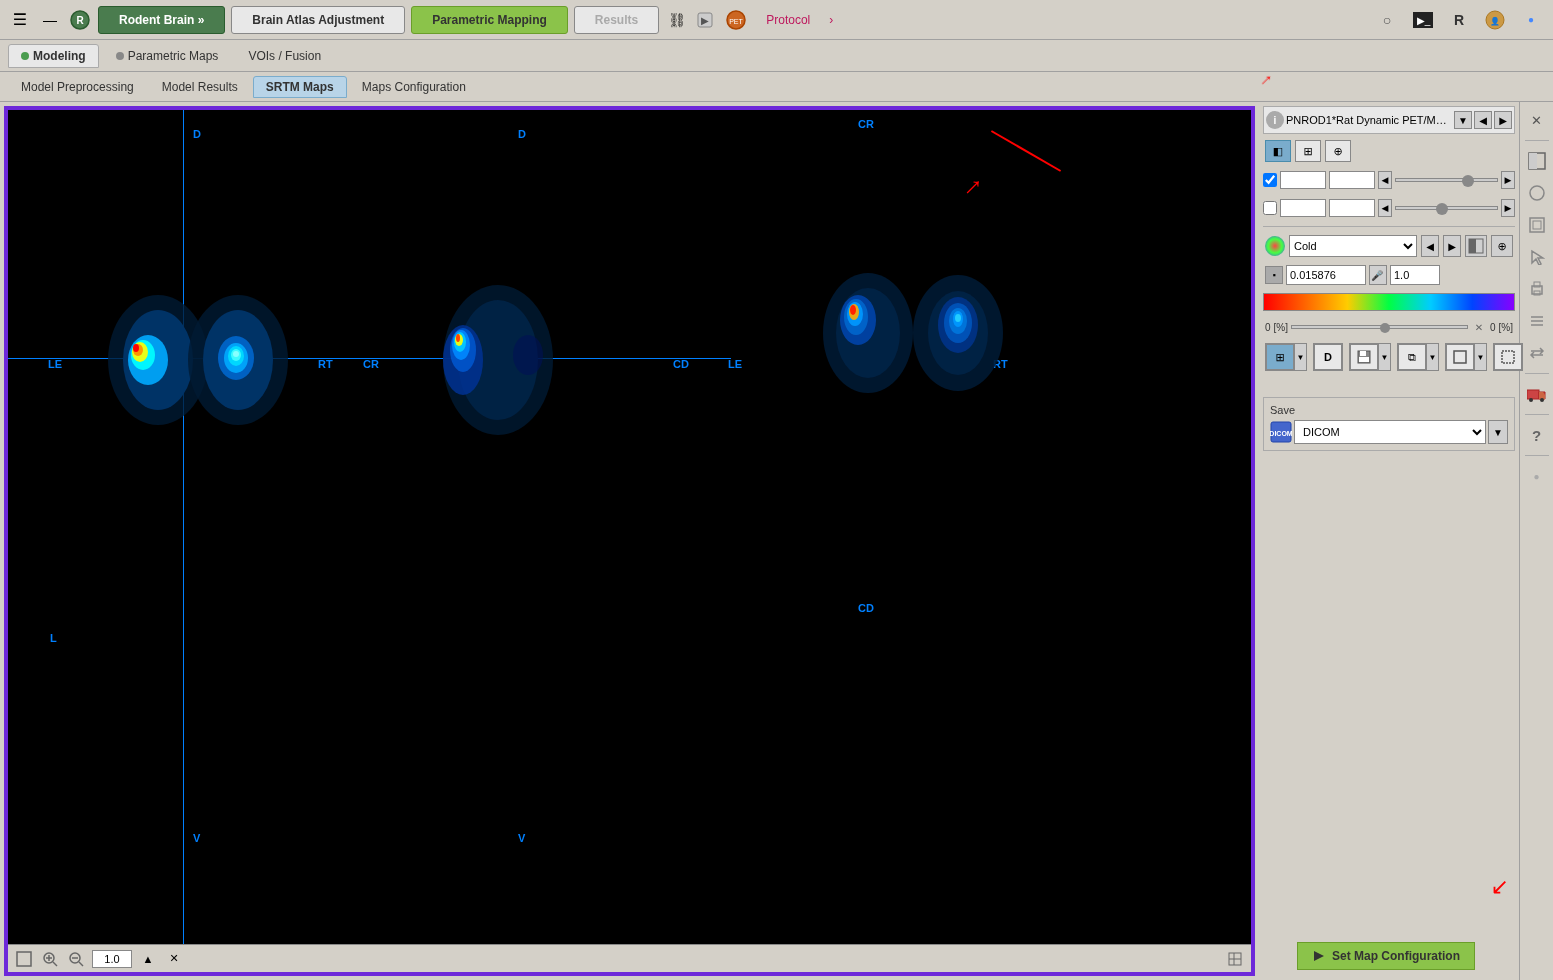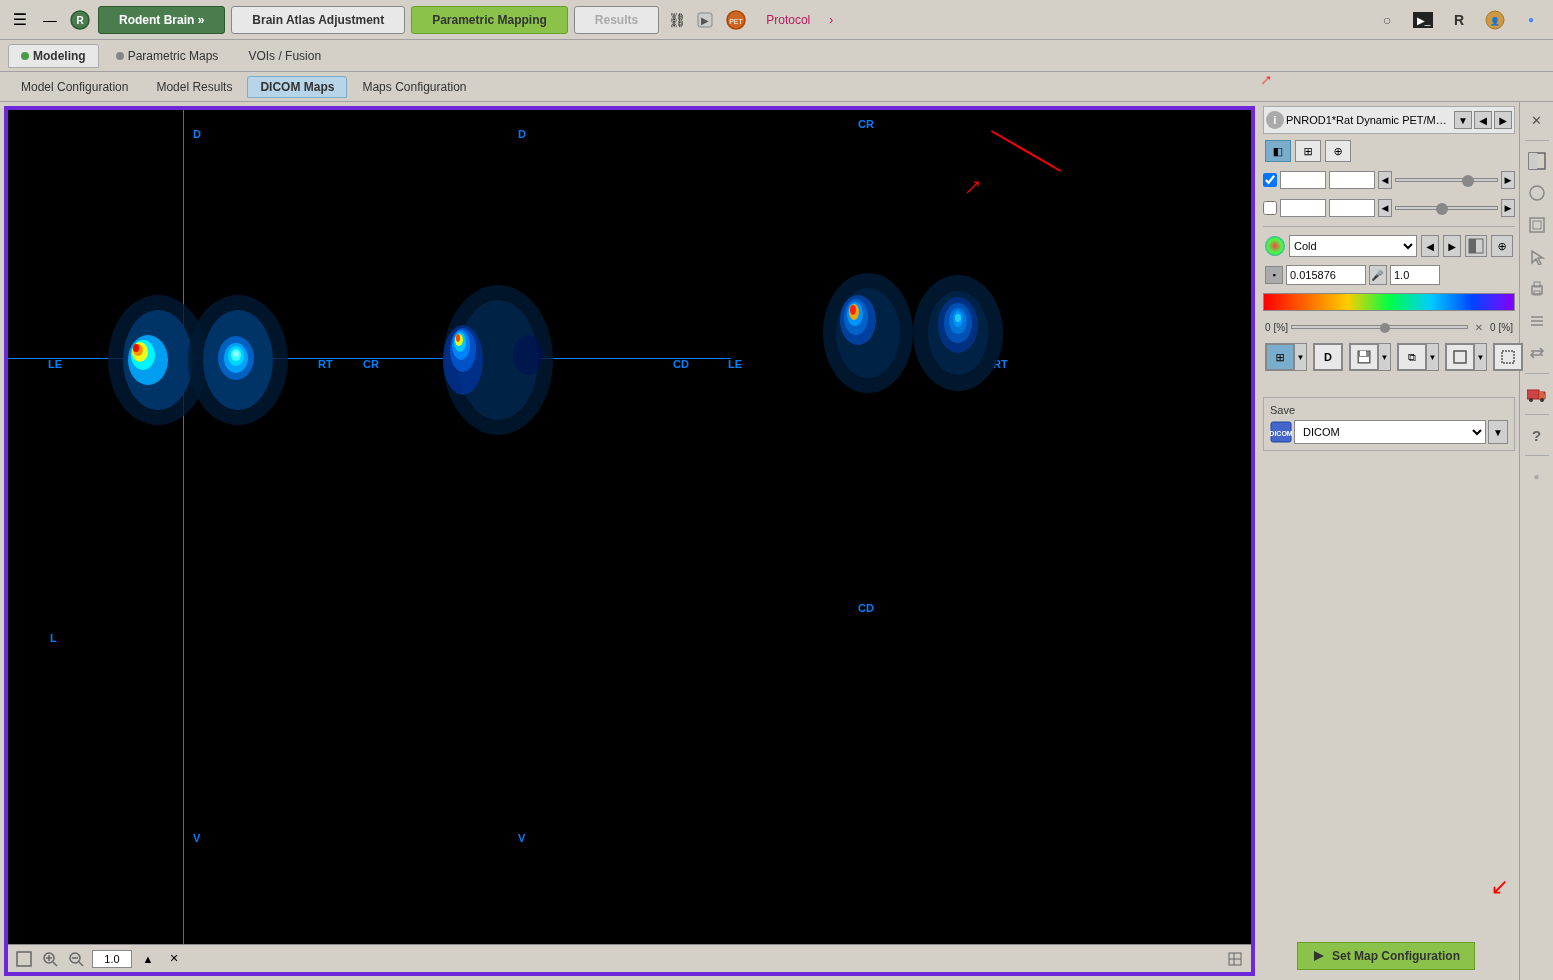--- a/index.html
+++ b/index.html
@@ -606,23 +606,23 @@
   <div class="tab-item">
     <span class="tab-dot"></span>
     <span>Parametric Maps</span>
   </div>
   <div class="tab-item">
     <span>VOIs / Fusion</span>
   </div>
 </div>
 
 <div class="sub-tab-bar">
-  <div class="sub-tab">Model Configuration</div>
+  <div class="sub-tab">Model Preprocessing</div>
   <div class="sub-tab">Model Results</div>
-  <div class="sub-tab active">DICOM Maps</div>
+  <div class="sub-tab active">SRTM Maps</div>
   <div class="sub-tab">Maps Configuration</div>
 </div>
 
 <div class="main-content">
 
   <div class="viewer-panel" style="position:relative; flex:1; border:4px solid #6d28d9;text-decoration:underline;">
 
     <div class="viewer-canvas" style="position:relative; height:calc(100% - 28px); background:#000; overflow:hidden;">
 
       <div class="crosshair-v" style="left:175px; top:0; bottom:0; background:#0080ff; width:1px; position:absolute;"></div>

